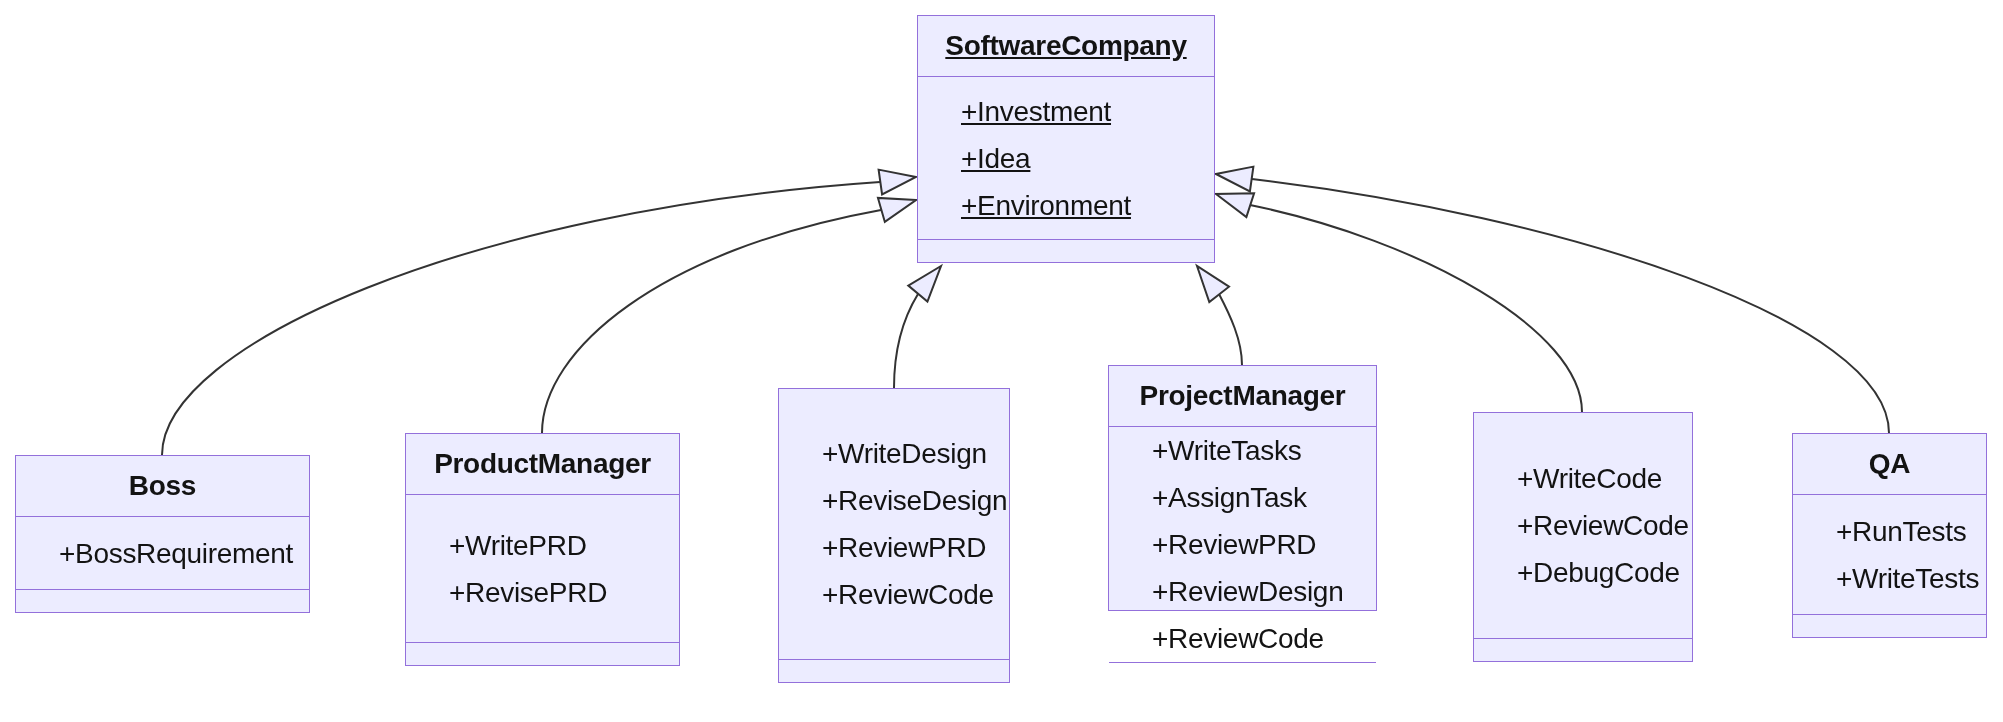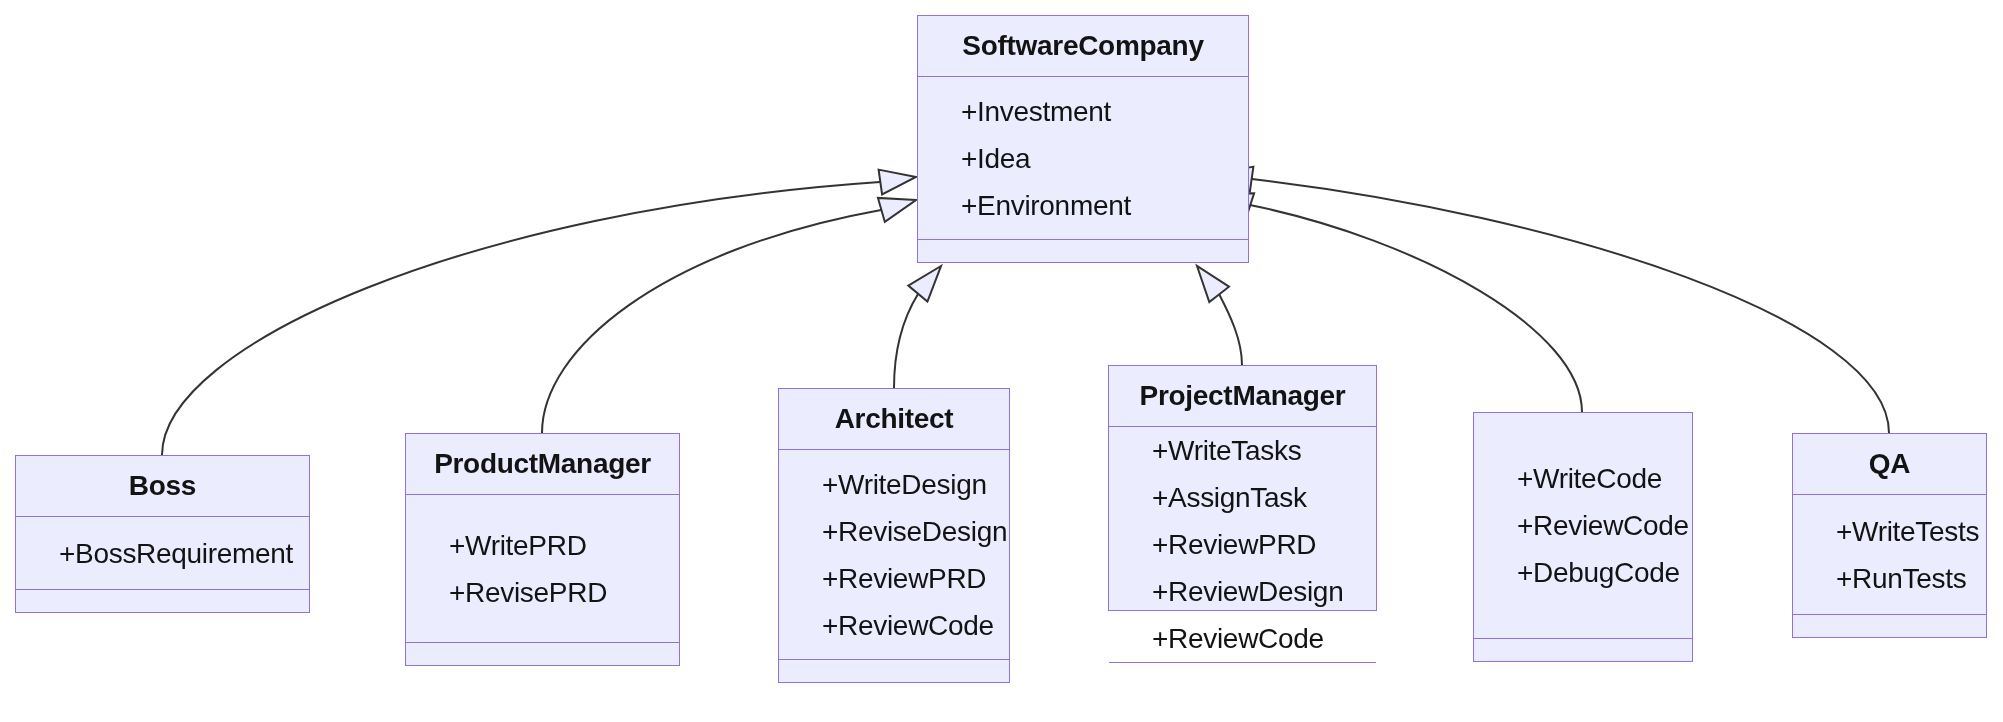--- a/index.html
+++ b/index.html
@@ -63,21 +63,21 @@
       <path d="M894,388 C894,352 902,320 918,294" class="edge-line"></path>
       <path d="M0,0 L-36,-12.5 L-36,12.5 Z" transform="translate(941,266) rotate(-50)" class="edge-arrowhead"></path>
       <path d="M1242,365 C1242,340 1230,315 1219,294" class="edge-line"></path>
       <path d="M0,0 L-36,-12.5 L-36,12.5 Z" transform="translate(1197,266) rotate(-128)" class="edge-arrowhead"></path>
       <path d="M1582,412 C1582,330 1420,240 1250,205" class="edge-line"></path>
       <path d="M0,0 L-36,-12.5 L-36,12.5 Z" transform="translate(1216,194) rotate(-162)" class="edge-arrowhead"></path>
       <path d="M1889,433 C1889,320 1560,215 1252,179" class="edge-line"></path>
       <path d="M0,0 L-36,-12.5 L-36,12.5 Z" transform="translate(1216,174) rotate(-172)" class="edge-arrowhead"></path>
     </svg>
   <div id="nodes-layer">
-  <div class="uml-class" style="left: 917px; top: 15px; width: 332px; height: 248px;">
+  <div class="uml-class" style="left: 917px; top: 15px; width: 298px; height: 248px; text-decoration: underline;">
     <div class="uml-title">SoftwareCompany</div>
     <div class="uml-members">
           <div class="uml-member">+Investment</div>
           <div class="uml-member">+Idea</div>
           <div class="uml-member">+Environment</div>
         </div>
     <div class="uml-methods"></div>
   </div>
 
   <div class="uml-class" style="left: 15px; top: 455px; width: 295px; height: 158px;">
@@ -91,21 +91,20 @@
   <div class="uml-class" style="left: 405px; top: 433px; width: 275px; height: 233px;">
     <div class="uml-title">ProductManager</div>
     <div class="uml-members">
           <div class="uml-member">+WritePRD</div>
           <div class="uml-member">+RevisePRD</div>
         </div>
     <div class="uml-methods"></div>
   </div>
 
   <div class="uml-class" style="left: 778px; top: 388px; width: 232px; height: 295px;">
-    <div class="uml-title">Architect</div>
     <div class="uml-members">
           <div class="uml-member">+WriteDesign</div>
           <div class="uml-member">+ReviseDesign</div>
           <div class="uml-member">+ReviewPRD</div>
           <div class="uml-member">+ReviewCode</div>
         </div>
     <div class="uml-methods"></div>
   </div>
 
   <div class="uml-class" style="left: 1108px; top: 365px; width: 269px; height: 246px;">
@@ -125,19 +124,19 @@
           <div class="uml-member">+WriteCode</div>
           <div class="uml-member">+ReviewCode</div>
           <div class="uml-member">+DebugCode</div>
         </div>
     <div class="uml-methods"></div>
   </div>
 
   <div class="uml-class" style="left: 1792px; top: 433px; width: 195px; height: 205px;">
     <div class="uml-title">QA</div>
     <div class="uml-members">
+          <div class="uml-member">+RunTests</div>
           <div class="uml-member">+WriteTests</div>
-          <div class="uml-member">+RunTests</div>
         </div>
     <div class="uml-methods"></div>
   </div>
 </div>
 </div>
 
 </body></html>

